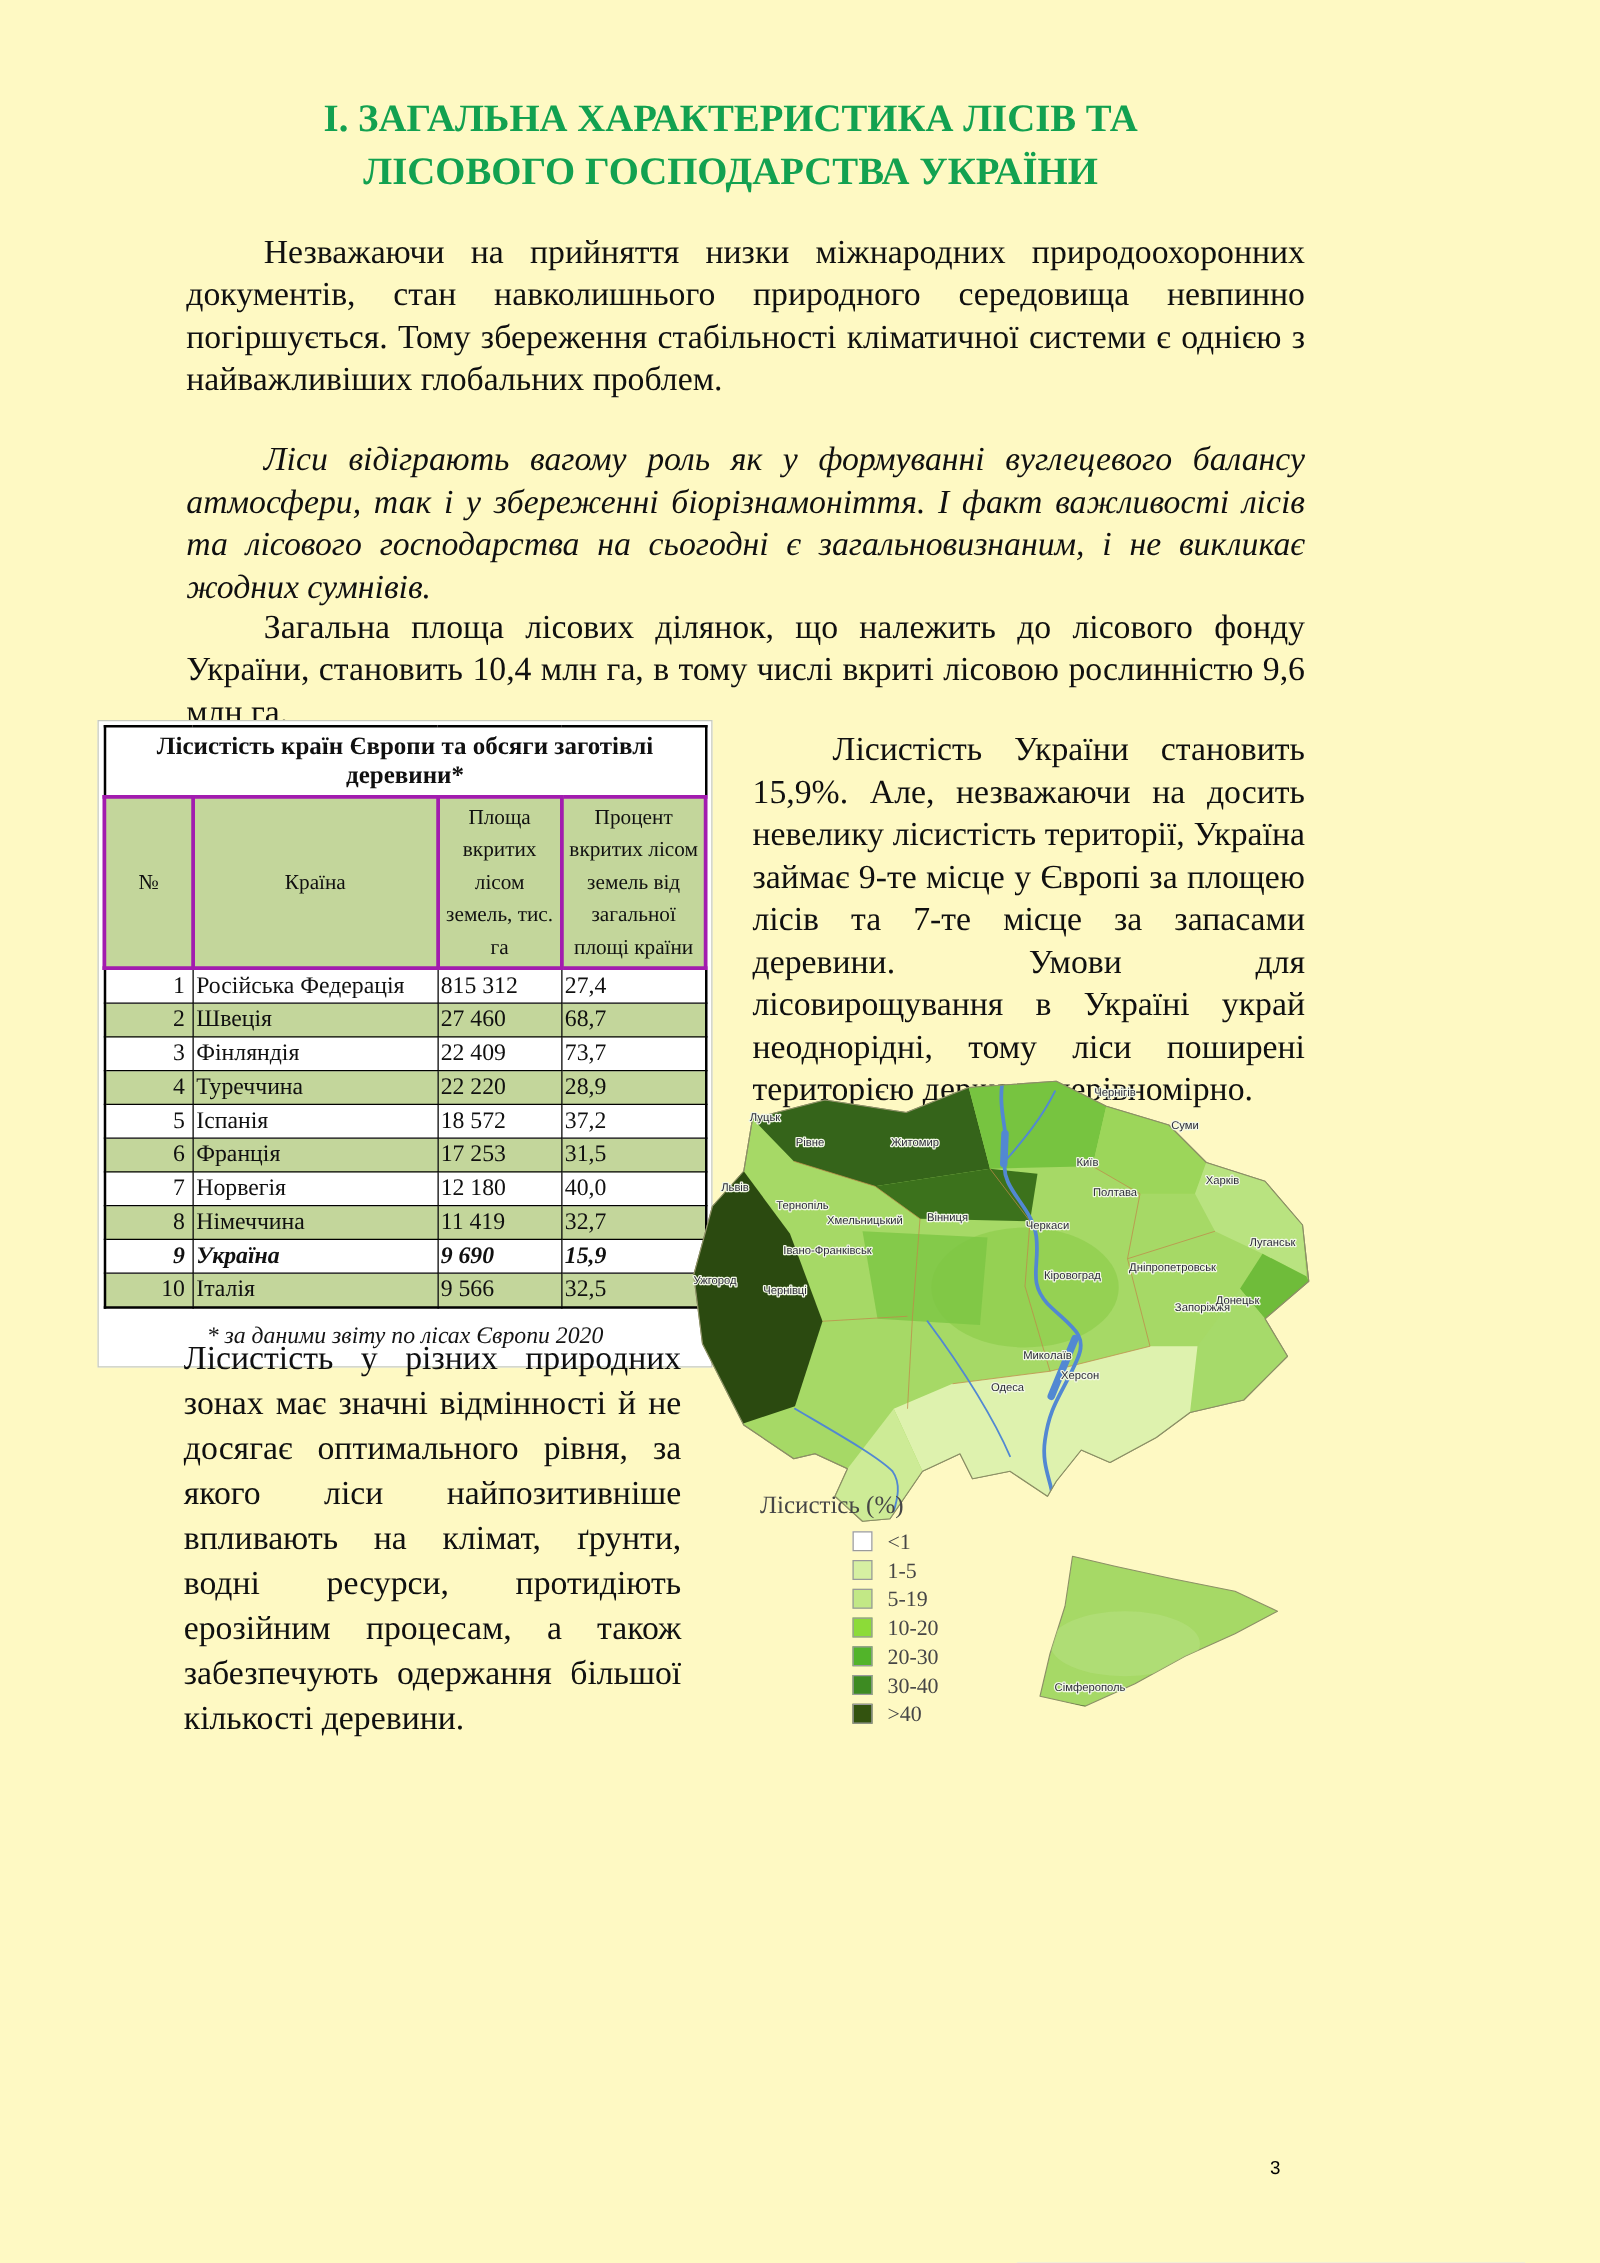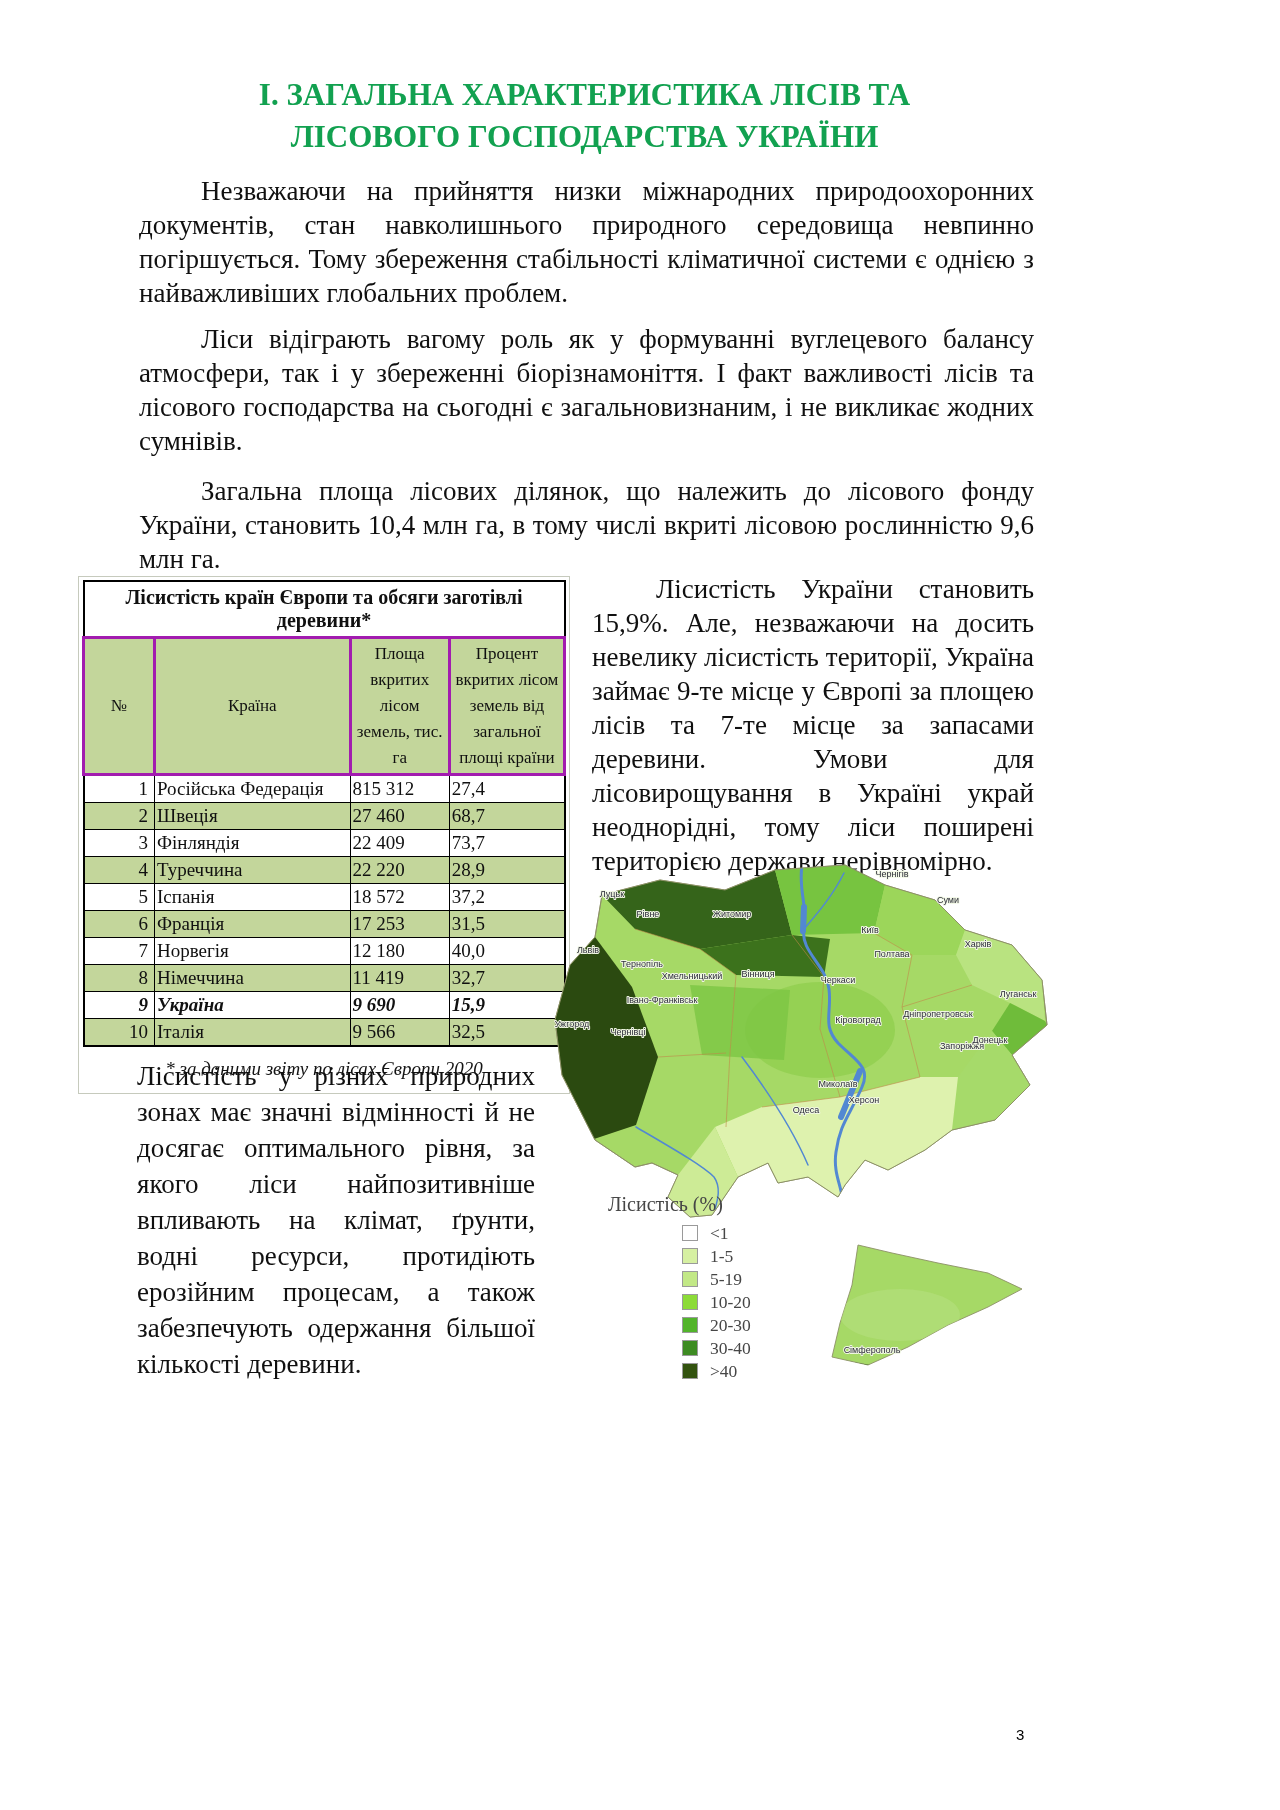--- a/index.html
+++ b/index.html
@@ -1,23 +1,23 @@
 <!DOCTYPE html>
 <html lang="uk"><head>
 <meta charset="utf-8">
 <style>
   html,body{margin:0;padding:0;background:#e8e8e8;}
-  .page{position:relative;width:1280px;height:1810px;background:#ffffff;margin:0 auto;
+  .page{position:relative;width:1280px;height:1810px;background:#fef9c3;margin:0 auto;
         font-family:"Liberation Serif",serif;color:#101010;overflow:hidden;}
   .title{position:absolute;left:137px;top:74px;width:895px;margin:0;text-align:center;
          font-size:31px;line-height:42px;font-weight:bold;color:#12a150;}
   .title .tl{display:block;}
-  .body{position:absolute;margin:2px;font-size:27px;line-height:34px;text-align:justify;color:#101010;}
+  .body{position:absolute;margin:12px;font-size:27px;line-height:34px;text-align:justify;color:#101010;}
   .para{left:137px;width:895px;text-indent:62px;}
-  .p1{top:172px;} .p2{top:320px;} .p3{top:472px;}
+  .p1{top:172px;} .p2{top:338px;font-style:italic;} .p3{top:472px;}
   .right-col{left:590px;top:570px;width:442px;text-indent:64px;}
   .left-col{left:135px;top:1056px;width:398px;line-height:36px;text-indent:0;}
 
   .table-block{position:absolute;left:78px;top:576px;width:492px;box-sizing:border-box;
                border:1px solid #c6cabd;background:#fff;padding:3px 3px 0 3px;}
   table.forest-table{width:100%;border-collapse:collapse;border:2px solid #000;}
   .title-row th{background:#ffffff;font-weight:bold;font-size:20px;padding:4px 2px;
                 border:1px solid #000;border-bottom:2px solid #000;text-align:center;margin-left:40px;}
   .head-row th{background:#c3d69b;font-weight:normal;font-size:17px;line-height:26px;height:128px;
                border:3px solid #a21caf;vertical-align:middle;padding:2px 4px;text-align:center;}

